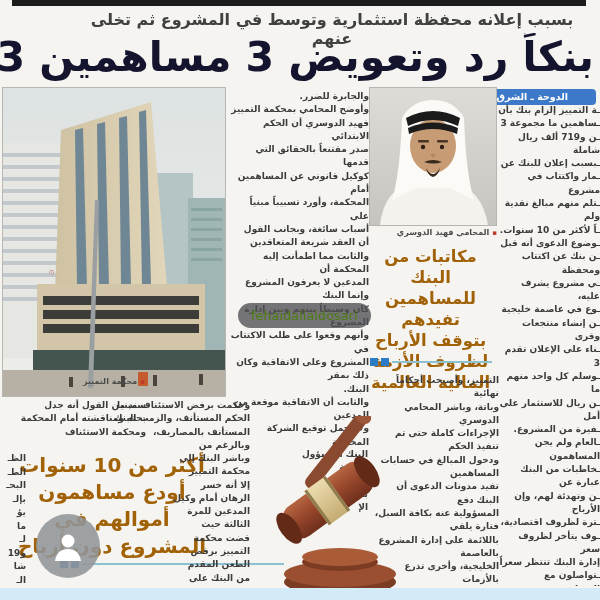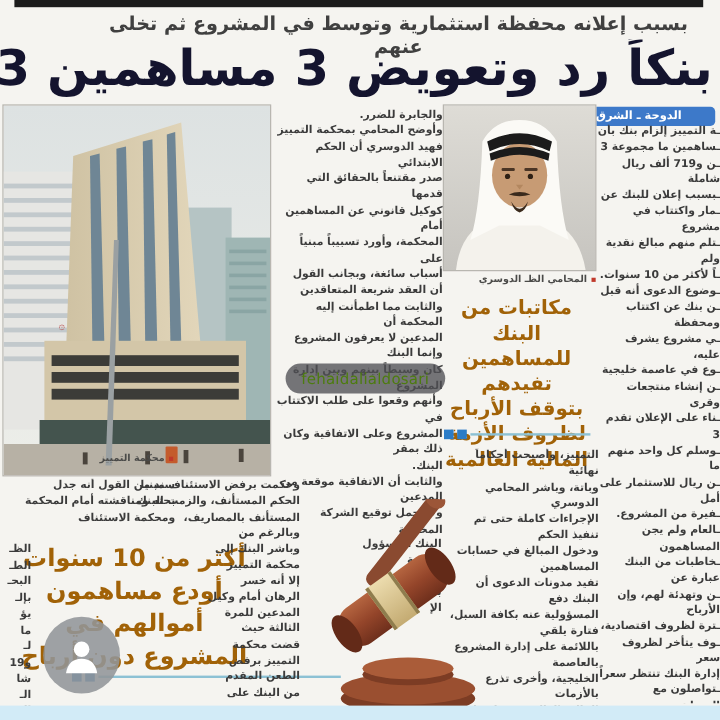--- a/index.html
+++ b/index.html
@@ -163,21 +163,21 @@
     <rect x="48" y="52" width="11" height="2.5" rx="1" fill="#4a3525"></rect>
     <rect x="67" y="52" width="11" height="2.5" rx="1" fill="#4a3525"></rect>
     <circle cx="53" cy="59" r="2.2" fill="#2e2015"></circle>
     <circle cx="72" cy="59" r="2.2" fill="#2e2015"></circle>
     <path d="M60,66 L66,66 L63,70 Z" fill="#b3875f"></path>
 
     <path d="M54,74 Q63,70 72,74 Q63,77 54,74 Z" fill="#3a2a1c"></path>
     <path d="M56,80 Q63,92 70,80 Q68,88 63,89 Q58,88 56,80 Z" fill="#3a2a1c"></path>
   </svg>
 </div>
-<div class="abs caption cap-p"><span class="cap-mark">▪</span><span>المحامي الظـ الدوسري</span></div>
+<div class="abs caption cap-p"><span class="cap-mark">▪</span><span>المحامي فهيد الدوسري</span></div>
 
 <div class="abs pq pq-bank prelines">مكاتبات من البنك
 للمساهمين تفيدهم
 بتوقف الأرباح
 لظروف الأزمة
 المالية العالمية</div>
 <div class="abs pq-div pqd-bank">
     <span class="sq"></span>
     <span class="sq"></span>
     <span class="ln"></span>

